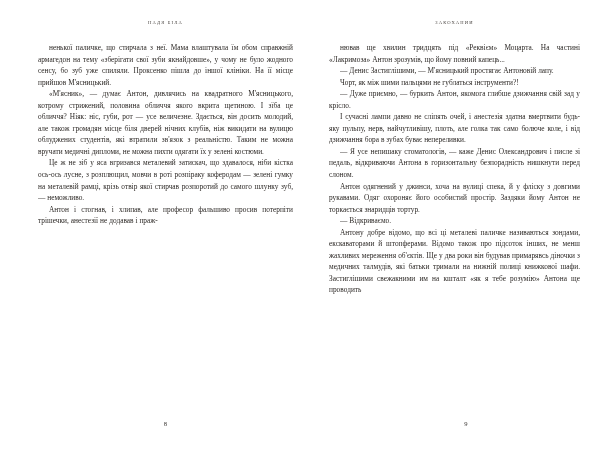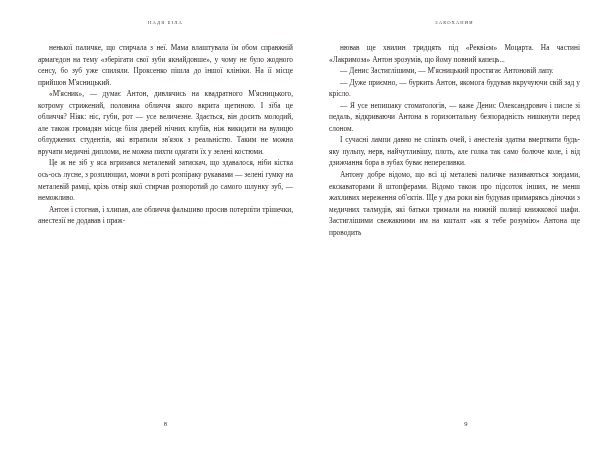--- a/index.html
+++ b/index.html
@@ -75,32 +75,35 @@
 </head>
 <body>
 
 <div class="spread">
 
   <div class="page page-left">
     <div class="running-head">НАДЯ БІЛА</div>
     <div class="text-block">
       <p class="para">ненької паличке, що стирчала з неї. Мама влаштувала їм обом справжній армагедон на тему «зберігати свої зуби якнайдовше», у чому не було жодного сенсу, бо зуб уже спиляли. Проксенко пішла до іншої клініки. На її місце прийшов М'ясницький.</p>
       <p class="para">«М'ясник», — думає Антон, дивлячись на квадратного М'ясницького, котрому стрижений, половина обличчя якого вкрита щетиною. І зїба це обличчя? Ніяк: ніс, губи, рот — усе величезне. Здається, він досить молодий, але також громадян місце біля дверей нічних клубів, ніж викидати на вулицю облуджених студентів, які втратили зв'язок з реальністю. Таким не можна вручати медичні дипломи, не можна пихти одягати їх у зелені костюми.</p>
-      <p class="para">Це ж не зіб у яса вгризався металевий затискач, що здавалося, ніби кістка ось-ось лусне, з розплющил, мовчи в роті розпіраку рукавами — зелені гумку на металевій рамці, крізь отвір якої стирчав розпоротий до самого шлунку зуб, — неможливо.</p>
-      <p class="para">Антон і стогнав, і хлипав, але обличчя фальшиво просив потерпіти трішечки, анестезії не додавав і праж-</p>
+      <p class="para">Це ж не зіб у яса вгризався металевий затискач, що здавалося, ніби кістка ось-ось лусне, з розплющил, мовчи в роті розпіраку коферодам — зелені гумку на металевій рамці, крізь отвір якої стирчав розпоротий до самого шлунку зуб, — неможливо.</p>
+      <p class="para">Антон і стогнав, і хлипав, але професор фальшиво просив потерпіти трішечки, анестезії не додавав і праж-</p>
     </div>
     <div class="folio">8</div>
   </div>
 
   <div class="page page-right">
     <div class="running-head">ЗАКОХАНИЙ</div>
     <div class="text-block">
       <p class="para">нював ще хвилин тридцять під «Реквієм» Моцарта. На частині «Лакримоза» Антон зрозумів, що йому повний капець...</p>
       <p class="para dialogue">— Денис Застиглішими, — М'ясницький простягає Антоновій лапу.</p>
-      <p class="para dialogue">— Дуже приємно, — буркить Антон, якомога будував вкручуючи свій зад у крісло.</p>
+      <p class="para">Чорт, як між шими пальцями не гублаться інструменти?!</p>
+      <p class="para dialogue">— Дуже приємно, — буркить Антон, якомога глибше дзижчання свій зад у крісло.</p>
+      <p class="para">І сучасні лампи давно не сліпять очей, і анестезія здатна вмертвити будь-яку пульпу, нерв, найчутливішу, плоть, але голка так само болюче коле, і від дзижчання бора в зубах буває непереливки.</p>
       <p class="para dialogue">— Я усе непишаку стоматологів, — каже Денис Олександрович і писле зі педаль, відкриваючи Антона в горизонтальну безпорадність нишкнути перед слоном.</p>
-      <p class="para">І сучасні лампи давно не сліпять очей, і анестезія здатна вмертвити будь-яку пульпу, нерв, найчутливішу, плоть, але голка так само болюче коле, і від дзижчання бора в зубах буває непереливки.</p>
+      <p class="para">Антон одягнений у джинси, хоча на вулиці спека, й у фліску з довгими рукавами. Одяг охороняє його особистий простір. Заздяки йому Антон не торкається знаридців тортур.</p>
+      <p class="para dialogue">— Відкриваємо.</p>
       <p class="para">Антону добре відомо, що всі ці металеві паличке називаються зондами, екскаваторами й штопферами. Відомо також про підсоток інших, не менш жахливих мереження об'єктів. Ще у два роки він будував примарявсь діночки з медичних талмудів, які батьки тримали на нижній полиці книжкової шафи. Застиглішими свежакними им на кшталт «як я тебе розумію» Антона ще проводить</p>
     </div>
     <div class="folio">9</div>
   </div>
 
 </div>
 
 </body></html>

